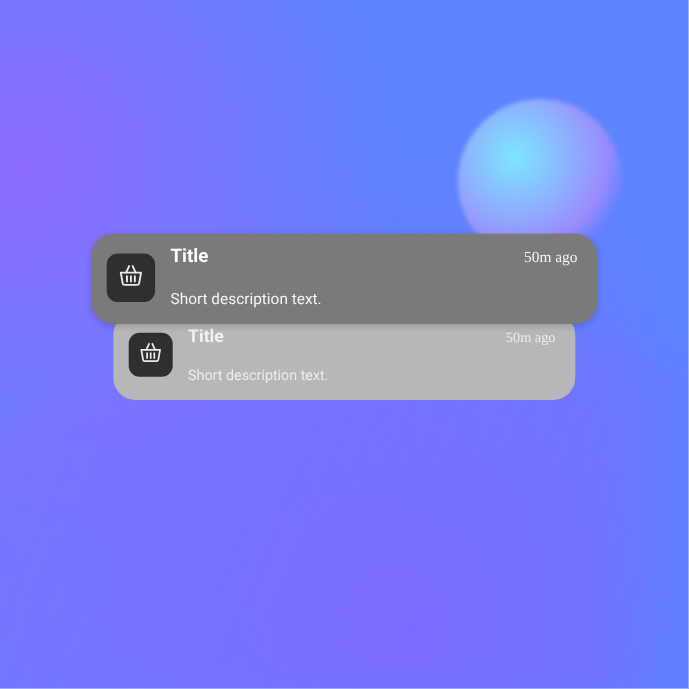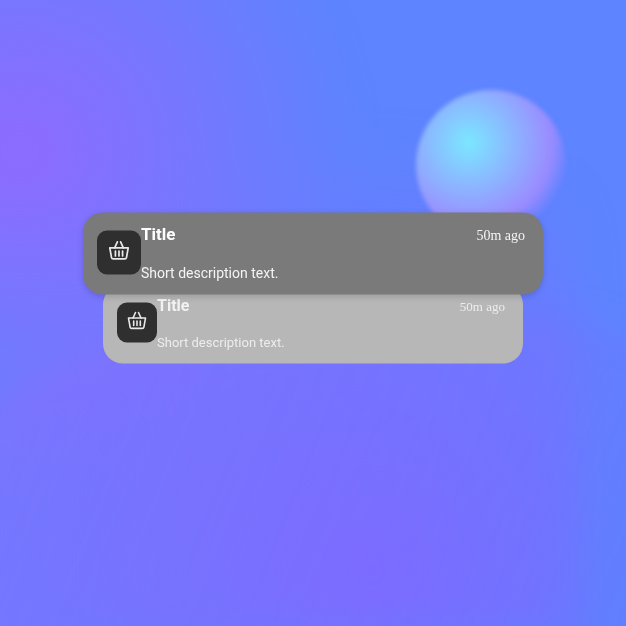--- a/index.html
+++ b/index.html
@@ -49,20 +49,21 @@
     position: absolute;
     left: 50%; top: 46%;
     transform: translate(-50%, -50%);
     width: 460px;
     z-index: 1;
   }
 
   .notif {
     display: flex;
     align-items: center;
+    gap: 14px;
     padding: 12px 18px 14px 14px;
     border-radius: 20px;
     color: #fff;
     position: relative;
   }
 
   .notif.front {
     background: #7a7a7a;
     z-index: 2;
     box-shadow: 0 2px 6px rgba(0,0,0,0.15);

